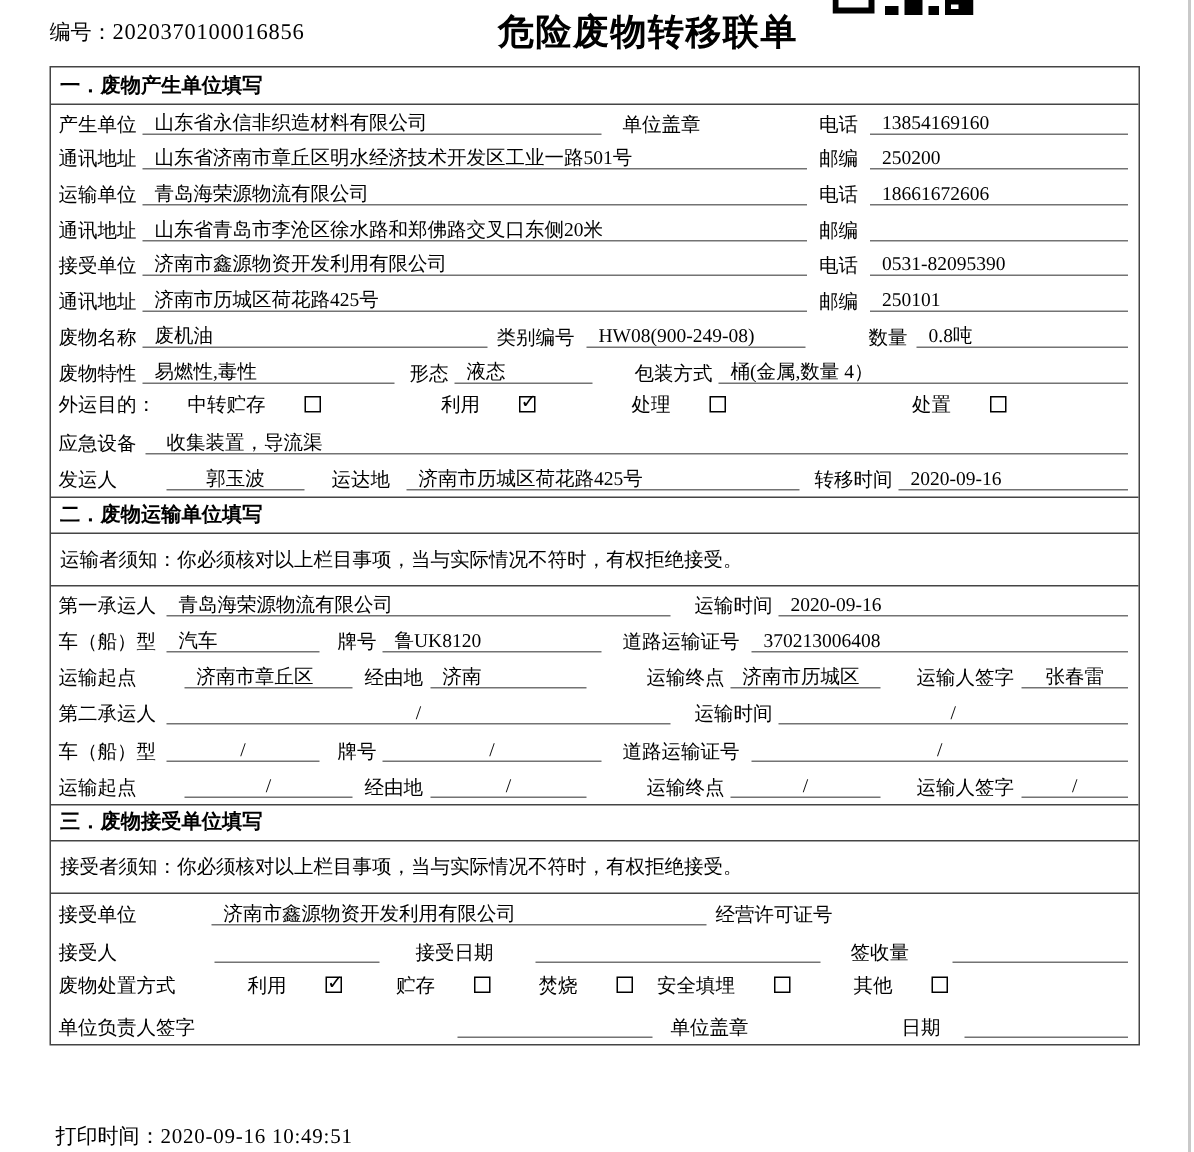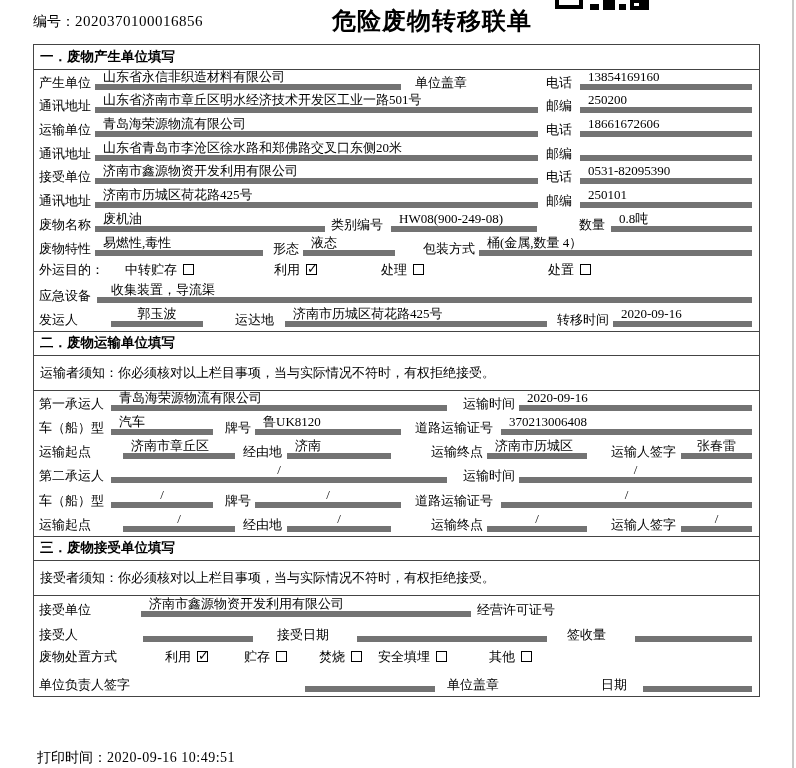--- a/index.html
+++ b/index.html
@@ -32,28 +32,28 @@
     font-weight: bold; font-size: 13.5px; border-bottom: 1px solid #444;
   }
   .band.mid { border-top: 1px solid #444; }
   .notice-row { height: 35px; display: flex; align-items: center; padding-left: 6px; border-bottom: 1px solid #444; }
   .row { display: flex; align-items: flex-end; padding: 0 7px 4px 5px; }
   .s1 .row { height: 23.7px; }
   .s2 .row { height: 24.2px; justify-content: space-between; }
   .s3 .row { height: 25px; }
   .lbl { white-space: nowrap; line-height: 15px; flex: none; }
   .u {
-    display: inline-block; border-bottom: 6px solid #737373;
+    display: inline-block; border-bottom: 1px solid #737373;
     line-height: 15px; min-height: 15px; padding: 0 0 0 8px;
     white-space: nowrap; overflow: hidden; flex: none;
   }
   .u.fill { flex: 1 1 auto; }
   .u.c { text-align: center; padding: 0; }
   .rgrp { margin-left: auto; display: flex; align-items: flex-end; flex: none; }
-  .opt { display: flex; align-items: center; line-height: 15px; flex: none; }
+  .opt { display: flex; align-items: center; line-height: 15px; flex: none; gap: 20px; }
   .cb {
     display: inline-block; width: 11px; height: 11px; border: 1px solid #000;
     margin-left: 6px; position: relative; flex: none;
   }
   .cb.checked::after {
     content: "\2713"; position: absolute; left: 0px; top: -4px;
     font-size: 13px; font-weight: bold; font-family: "DejaVu Sans", sans-serif;
   }
   .footer { position: absolute; left: 37px; top: 749px; font-size: 14px; white-space: nowrap; }
   .footer .num { letter-spacing: 0.5px; }
@@ -176,21 +176,21 @@
 
 
     <div class="row">
       <span class="lbl" style="width:58px">应急设备</span>
       <span class="u fill" style="padding-left:14px">收集装置，导流渠</span>
     </div>
 
     <div class="row">
       <span class="lbl" style="width:44px">发运人</span>
       <span class="u c" style="width:92px;margin-left:28px">郭玉波</span>
-      <span class="lbl" style="margin-left:32px;width:42px">运达地</span>
+      <span class="lbl" style="margin-left:18px;width:42px">运达地</span>
       <span class="u" style="width:262px;margin-left:8px">济南市历城区荷花路425号</span>
       <span class="lbl" style="margin-left:10px;width:56px">转移时间</span>
       <span class="u fill">2020-09-16</span>
     </div>
   </div>
 
   <div class="s2">
     <div class="band mid">二．废物运输单位填写</div>
     <div class="notice-row">运输者须知：你必须核对以上栏目事项，当与实际情况不符时，有权拒绝接受。</div>
 

